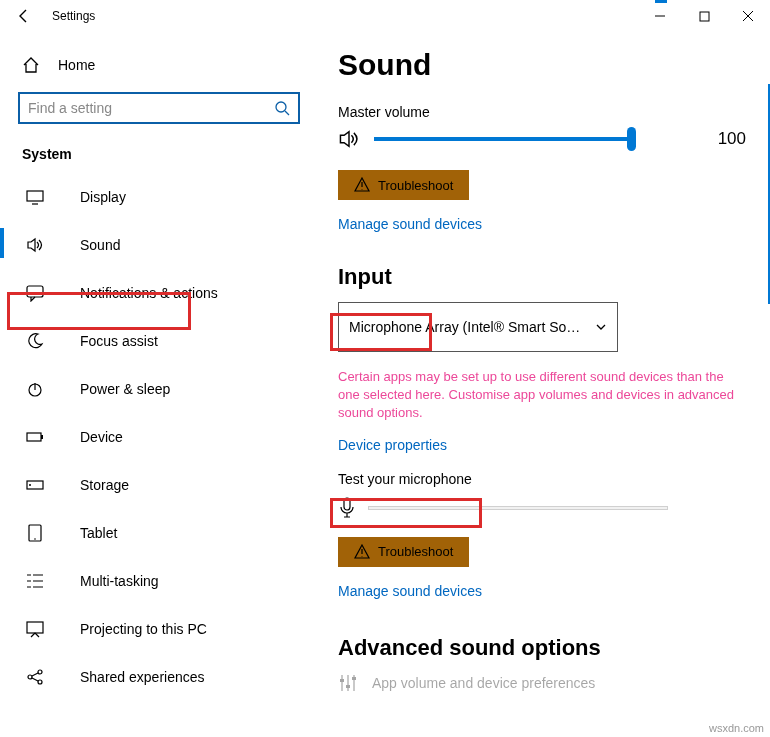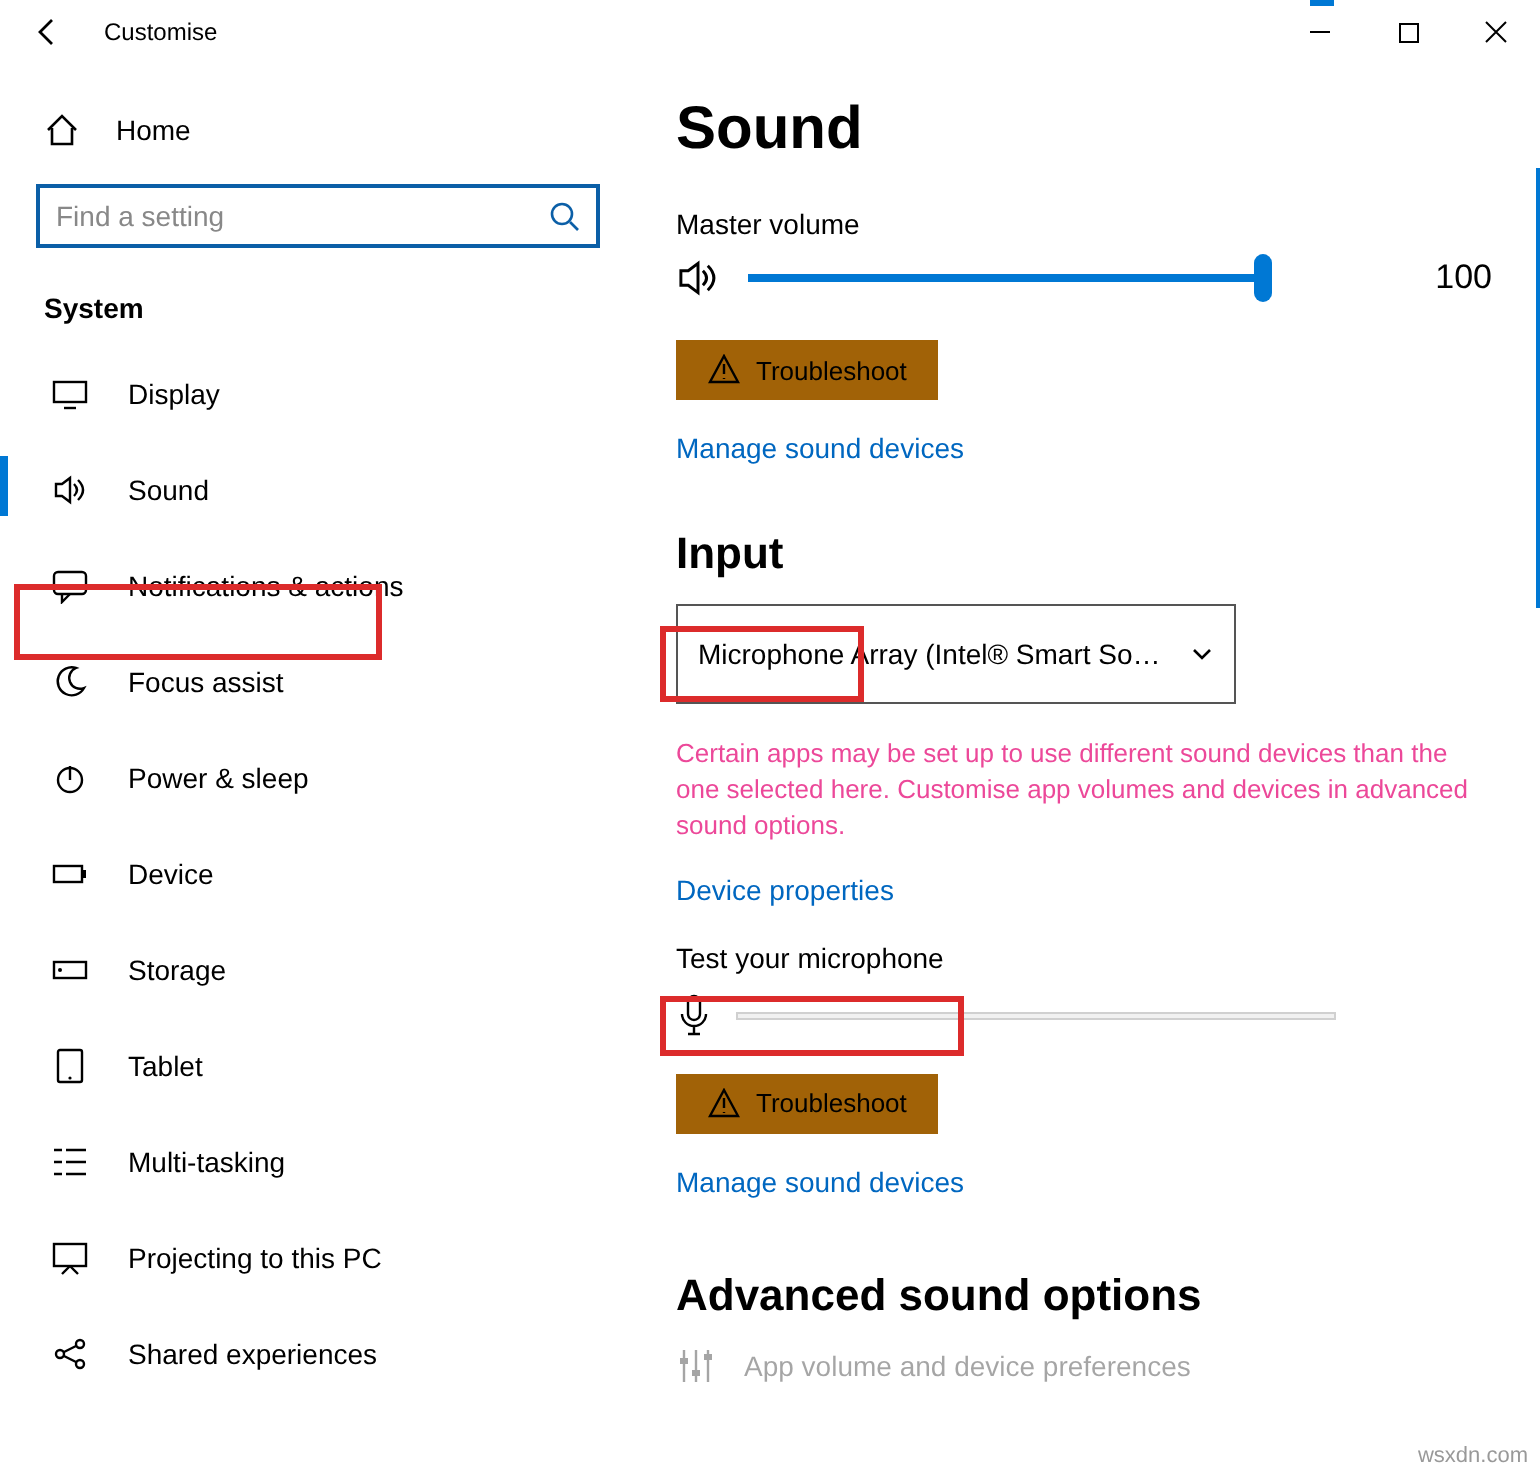--- a/index.html
+++ b/index.html
@@ -16,21 +16,21 @@
 
 .sidebar { width: 312px; padding: 18px 18px 0 18px; position:relative; }
 .home { display:flex; align-items:center; gap:18px; margin: 6px 0 18px 4px; font-size:14px; cursor:pointer; }
 .search { width: 282px; height: 32px; border:2px solid #0b5fa7; display:flex; align-items:center; padding:12px 8px; margin-bottom: 22px; }
 .search input { flex:1; border:none; outline:none; font-size:14px; color:#666; background:transparent; }
 .search input::placeholder { color:#888; }
 .search .sicon { color:#0b5fa7; }
 .group-title { font-size:14px; font-weight:600; margin: 6px 0 22px 4px; }
 
 .nav { display:flex; flex-direction:column; gap:22px; }
-.nav-item { display:flex; align-items:center; gap:20px; padding:4px 4px 4px 8px; font-size:14px; cursor:pointer; position:relative; }
+.nav-item { display:flex; align-items:center; gap:36px; padding:4px 4px 4px 8px; font-size:14px; cursor:pointer; position:relative; }
 .nav-item .ico { width:18px; height:18px; display:flex; align-items:center; justify-content:center; color:#333; }
 .nav-item.active::before { content:""; position:absolute; left:-18px; top:-4px; width:4px; height:30px; background:#0078d4; }
 .hl-sound { position:absolute; border:3px solid #dc2b2b; left:7px; top:260px; width:184px; height:38px; pointer-events:none; }
 
 .content { flex:1; padding: 16px 24px 0 26px; font-size:14px; color:#000; position:relative; overflow:hidden; }
 h1 { font-size:30px; font-weight:600; margin-bottom: 22px; }
 .label { font-size:14px; margin-bottom:8px; }
 .vol-row { display:flex; align-items:center; gap:10px; margin-bottom: 20px; }
 .vol-track { position:relative; width:260px; height:4px; background:#0078d4; margin-left:4px; }
 .vol-thumb { position:absolute; right:-2px; top:-10px; width:9px; height:24px; background:#0078d4; border-radius:6px; }
@@ -56,21 +56,21 @@
 </style>
 </head>
 <body>
 
 <div class="titlebar">
   <div class="back">
     <svg width="16" height="16" viewBox="0 0 16 16">
         <path d="M10 2 L4 8 L10 14" stroke="#000" stroke-width="1.4" fill="none"></path>
       </svg>
   </div>
-  <div class="app-title">Customise</div>
+  <div class="app-title">Settings</div>
   <div class="spacer"></div>
   <div class="accent-scrap"></div>
   <div class="winbtn">
     <svg width="12" height="12" viewBox="0 0 12 12">
         <path d="M1 6 H11" stroke="#000" stroke-width="1"></path>
       </svg>
   </div>
   <div class="winbtn">
     <svg width="11" height="11" viewBox="0 0 11 11">
         <rect x="1" y="1" width="9" height="9" stroke="#000" stroke-width="1" fill="none"></rect>

